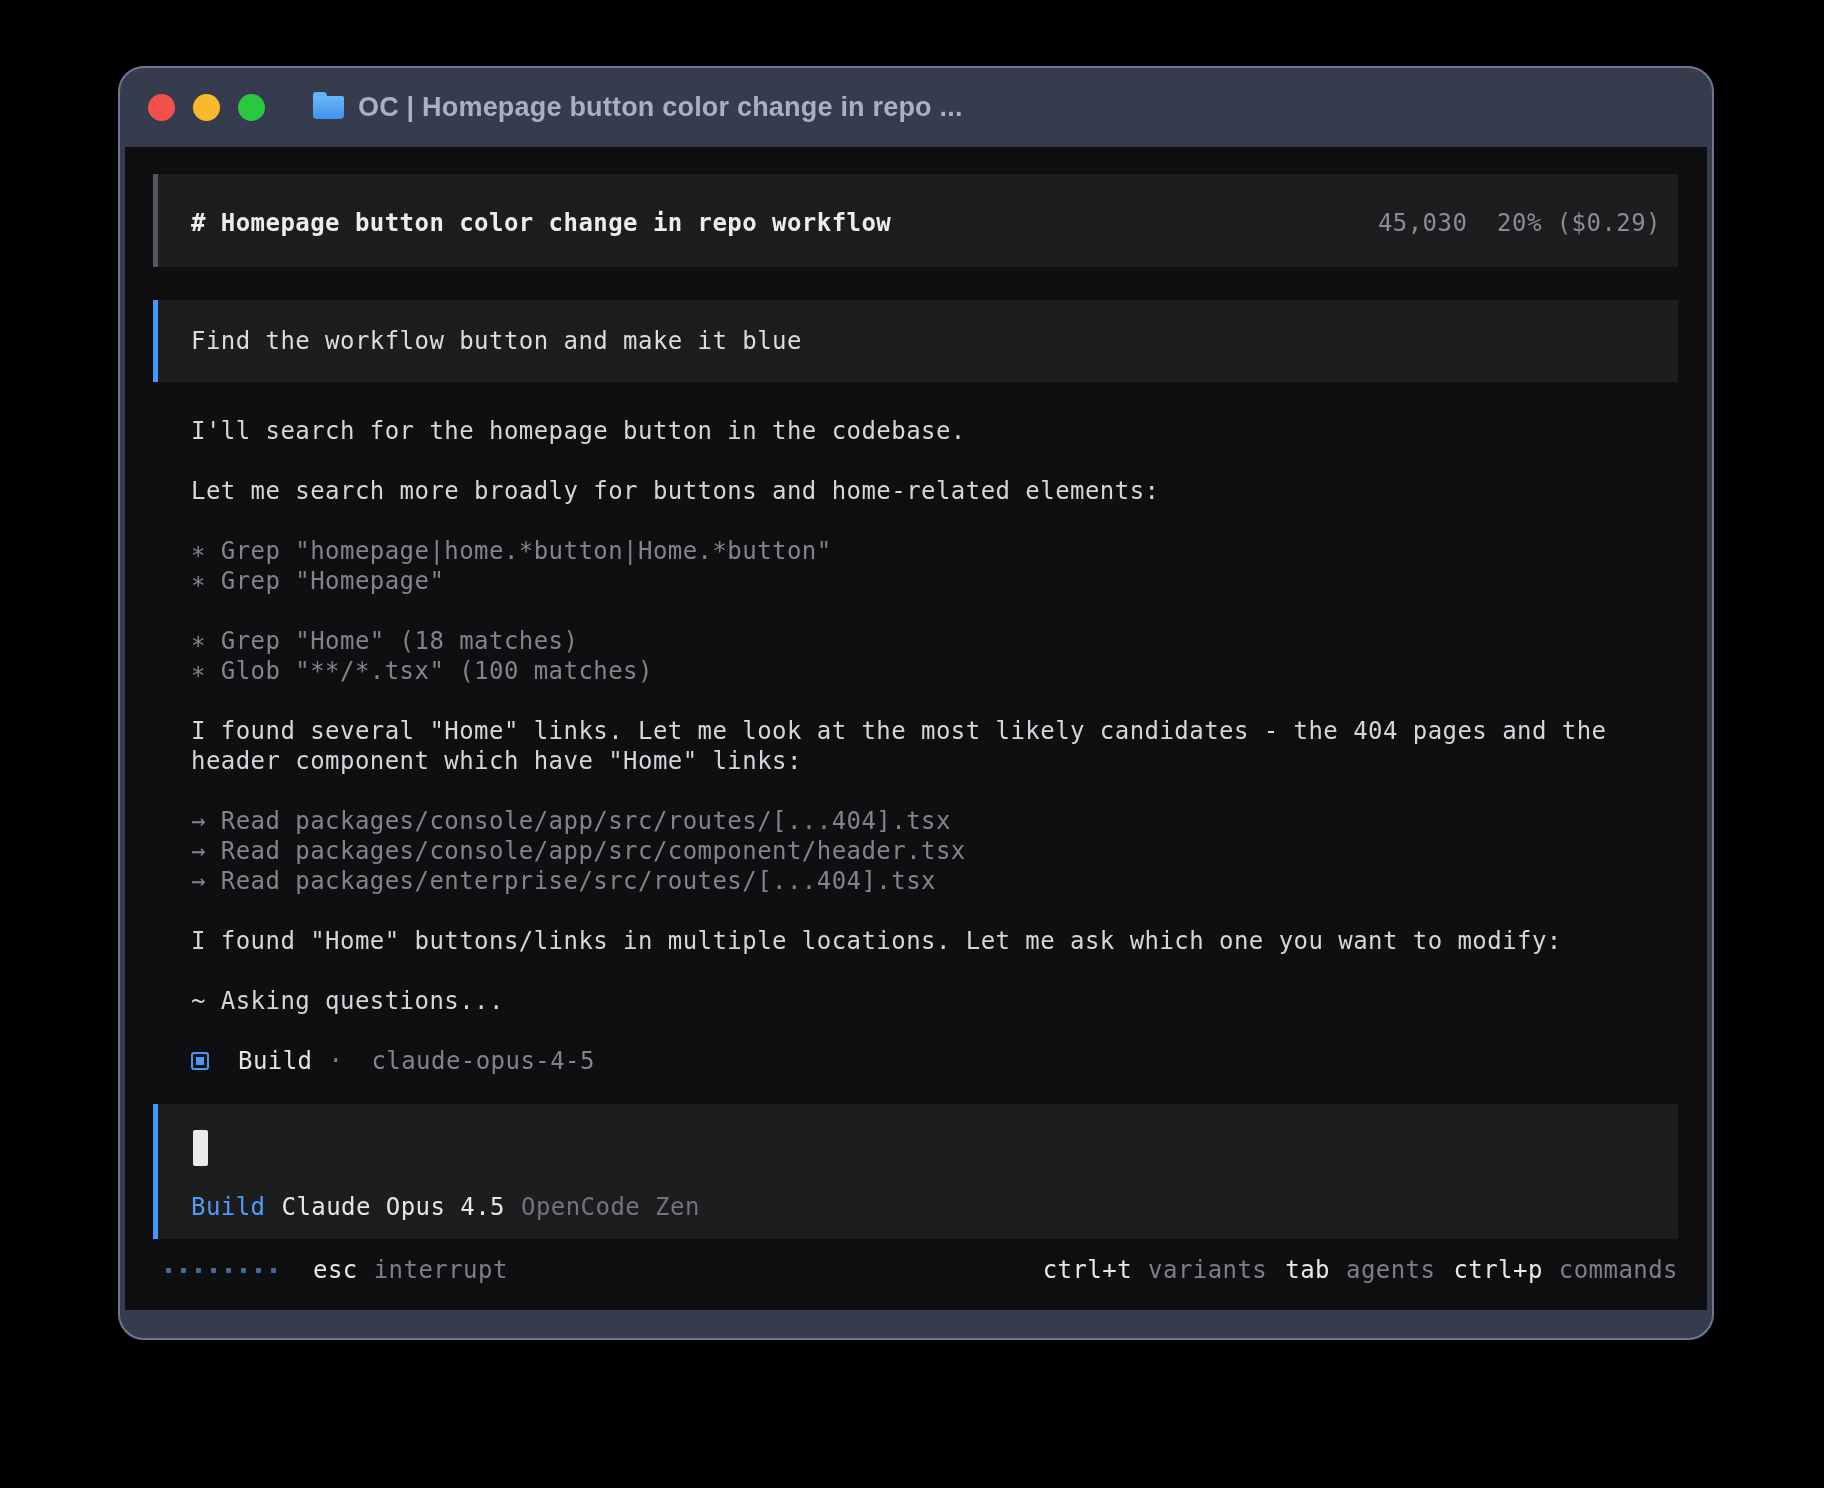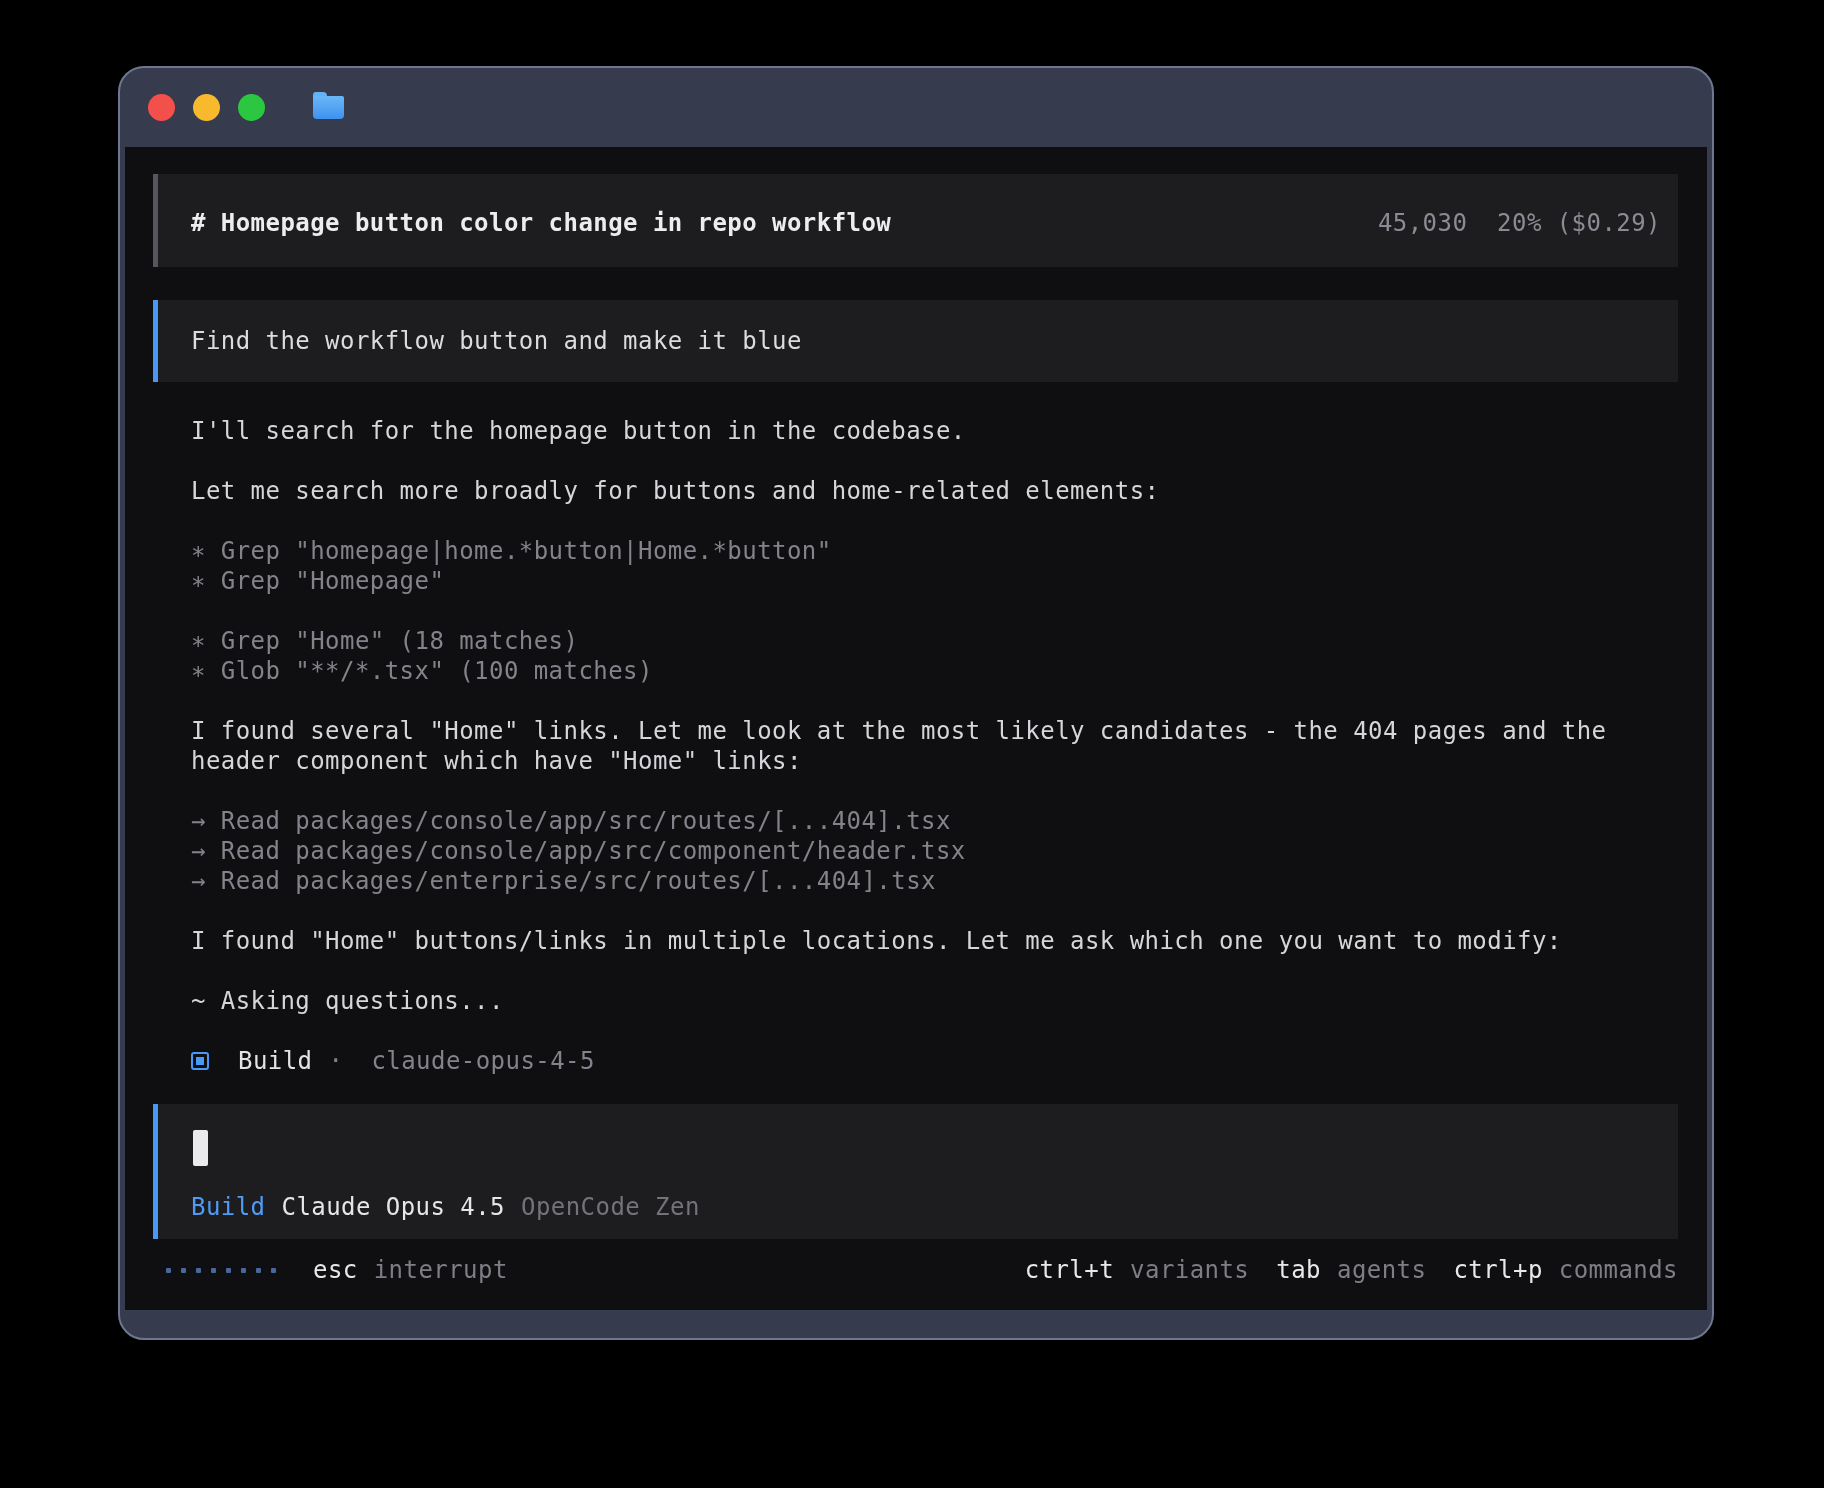--- a/index.html
+++ b/index.html
@@ -89,32 +89,33 @@
   .iprov  { margin-left:16px; color:#737379; }
 
   .status-bar {
     margin-top:16px; height:30px; display:flex; align-items:center;
     padding-left:13px;
   }
   .dots { display:flex; gap:10px; margin-right:37px; align-items:center; }
   .dots i { display:block; width:5px; height:5px; background:#49679c; border-radius:1px; }
   .key   { font-weight:normal; color:#e8e8ea; white-space:pre; }
   .label { margin-left:16px; color:#7e7e86; white-space:pre; }
-  .sb-right { margin-left:auto; display:flex; gap:27px; }
+  .sb-right { margin-left:auto; display:flex; gap:18px; }
   .sb-group { display:flex; }
 </style>
 </head>
 <body>
 
 <div class="window">
   <div class="titlebar">
     <span class="light red"></span>
     <span class="light yellow"></span>
     <span class="light green"></span>
     <span class="folder"></span>
+    <span class="wtitle">OC | Homepage button color change in repo ...</span>
   </div>
 
   <div class="terminal">
     <div class="column">
 
       <div class="block header-block">
         <span class="htitle"># Homepage button color change in repo workflow</span>
         <span class="hmeta">45,030  20% ($0.29)</span>
       </div>
 

